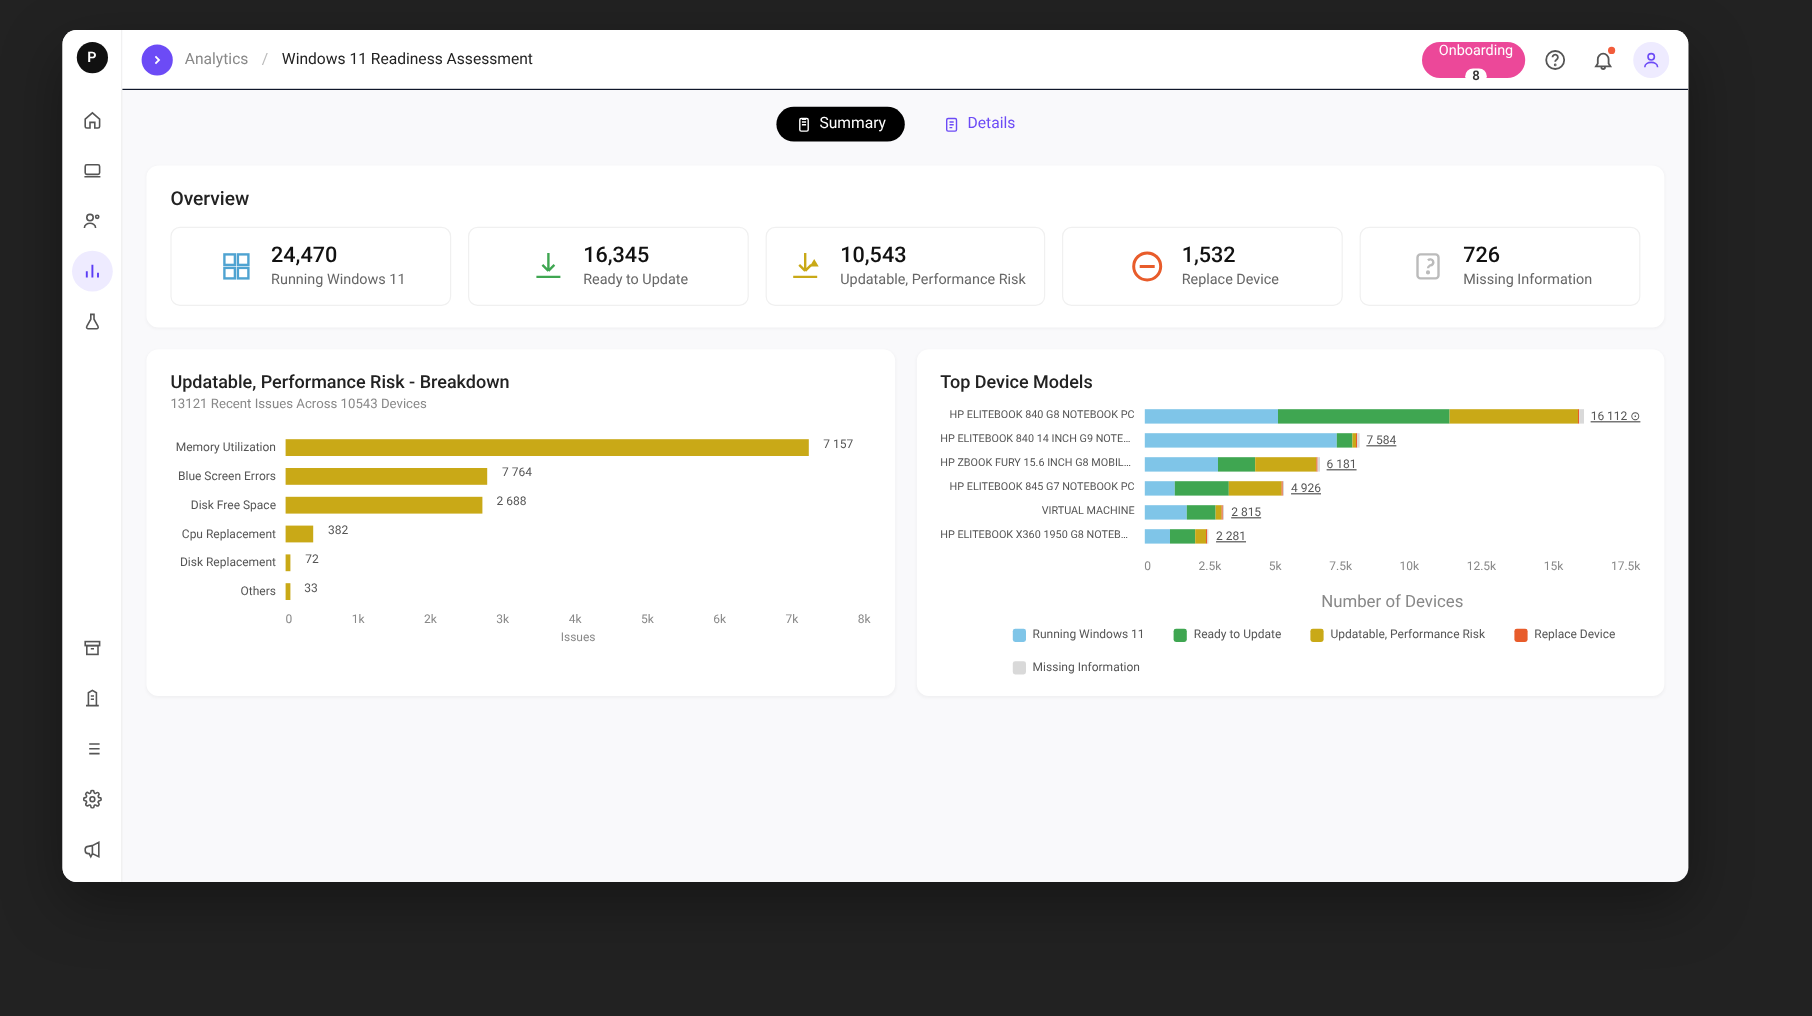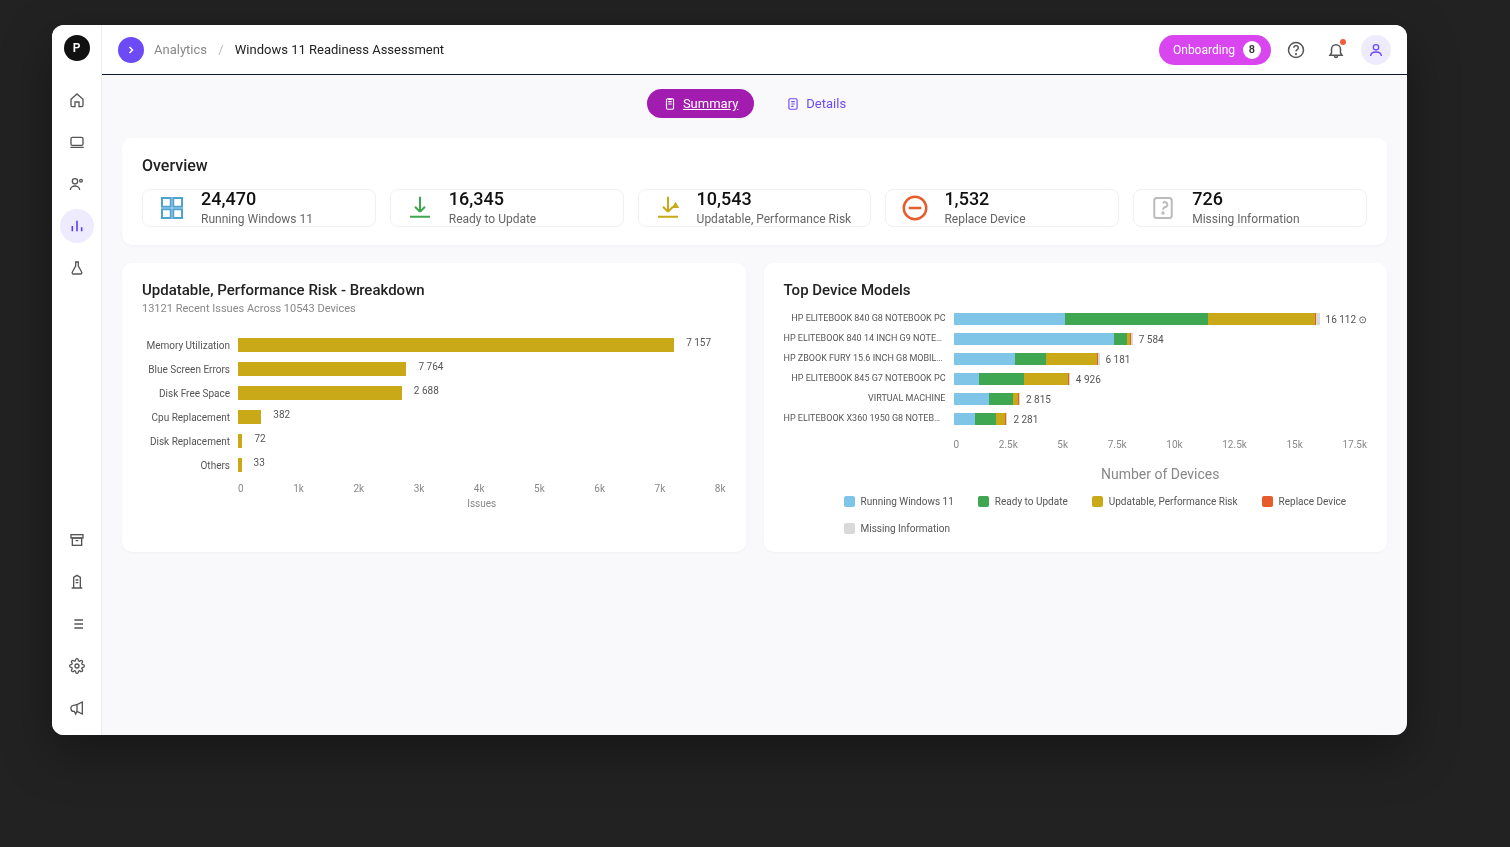--- a/index.html
+++ b/index.html
@@ -48,52 +48,52 @@
   }
   .back-btn {
     width:26px;height:26px;border-radius:50%;background:#6C4BF6;color:#fff;
     display:flex;align-items:center;justify-content:center;font-size:13px;margin-right:10px;cursor:pointer;
   }
   .crumb { font-size:13px; color:#888; }
   .crumb .sep { margin:0 8px; color:#bbb; }
   .crumb .current { color:#222; }
   .topbar-spacer { flex:1; }
   .onboarding-btn {
-    background:#d946ef;color:#fff;border-radius:18px;height:30px;padding:0 10px 0 14px;
-    display:flex;align-items:center;font-size:12px;gap:8px;cursor:pointer;
+    background:#ec4899;color:#fff;border-radius:18px;height:30px;padding:0 10px 0 14px;
+    display:flex;align-items:center;font-size:12px;gap:8px;cursor:pointer;flex-direction:column;
   }
   .onboarding-btn .badge {
     background:#fff;color:#333;border-radius:10px;min-width:18px;height:18px;
     display:flex;align-items:center;justify-content:center;font-size:11px;font-weight:600;
   }
   .top-icon {
     width:30px;height:30px;margin-left:10px;display:flex;align-items:center;justify-content:center;
     color:#555;cursor:pointer;border-radius:50%;position:relative;
   }
   .top-icon.avatar { background:#EEEBFF;color:#6C4BF6; }
   .bell-dot { position:absolute;top:4px;right:5px;width:6px;height:6px;border-radius:50%;background:#F25C3B; }
   
   .tabs-row {
     display:flex;justify-content:center;gap:16px;padding:14px 0 10px 0;
   }
   .tab {
     display:flex;align-items:center;gap:6px;font-size:13px;padding:7px 16px;border-radius:18px;cursor:pointer;color:#6C4BF6;
   }
-  .tab.active { background:#a21caf;color:#fff;text-decoration:underline; }
+  .tab.active { background:#000000;color:#fff; }
   
   .content { flex:1; padding:0 20px 20px 20px; overflow:auto; }
   .panel {
     background:#fff;border-radius:10px;padding:18px 20px;margin-top:10px;
     box-shadow: 0 1px 3px rgba(0,0,0,0.04);
   }
   .overview-title { font-size:16px;font-weight:500;color:#222;margin-bottom:14px; }
   .stat-row { display:flex;gap:14px; }
   .stat-card {
-    flex:1;background:#fff;border:1px solid #f0f0f0;border-radius:8px;padding:0 12px;
-    display:flex;align-items:center;gap:12px;
+    flex:1;background:#fff;border:1px solid #f0f0f0;border-radius:8px;padding:14px 12px;
+    display:flex;align-items:center;gap:12px;justify-content:center;
   }
   .stat-icon { width:34px;height:34px;display:flex;align-items:center;justify-content:center; }
   .stat-num { font-size:18px;font-weight:500;color:#111;line-height:1; }
   .stat-label { font-size:12px;color:#666;margin-top:4px; }
   
   .grid2 { display:flex;gap:18px;margin-top:18px; }
   .card {
     flex:1;background:#fff;border-radius:10px;padding:18px 20px;
     box-shadow: 0 1px 3px rgba(0,0,0,0.04);
   }
@@ -107,21 +107,21 @@
   .hbar-fill { position:absolute;left:0;top:0;bottom:0;border-radius:0; }
   .hbar-val { font-size:10px;color:#555;margin-left:6px; }
   .axis-row { display:flex;margin-left:96px;font-size:10px;color:#888;justify-content:space-between;margin-top:6px; }
   .axis-title { text-align:center;font-size:10px;color:#888;margin-top:4px;margin-left:96px; }
   
   .stack-chart { margin-top:14px; }
   .stack-row { display:flex;align-items:flex-start;height:20px;font-size:10px; }
   .stack-label { width:170px;text-align:right;padding-right:8px;font-size:9px;color:#555;white-space:nowrap;overflow:hidden;text-overflow:ellipsis; }
   .stack-track { flex:1;height:12px;display:flex;align-items:center; }
   .stack-seg { height:12px; }
-  .stack-val { font-size:10px;color:#555;margin-left:6px;white-space:nowrap; }
+  .stack-val { font-size:10px;color:#555;margin-left:6px;white-space:nowrap;text-decoration:underline; }
   .stack-axis { display:flex;margin-left:170px;font-size:10px;color:#888;justify-content:space-between;margin-top:6px; }
   .stack-axis-title { text-align:center;font-size:14px;color:#888;margin-top:16px;margin-left:170px; }
   .legend { display:flex;flex-wrap:wrap;gap:16px 24px;margin-top:14px;margin-left:60px;font-size:10px;color:#555; }
   .legend-item { display:flex;align-items:center;gap:6px; }
   .legend-sw { width:11px;height:11px;border-radius:2px; }
   svg { display:block; }
 </style>
 </head>
 <body>
 

